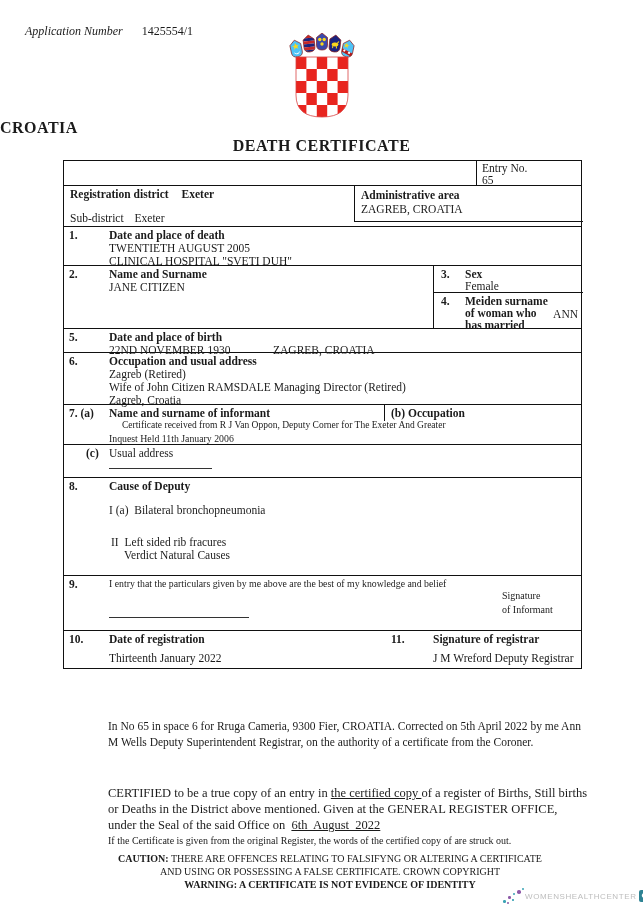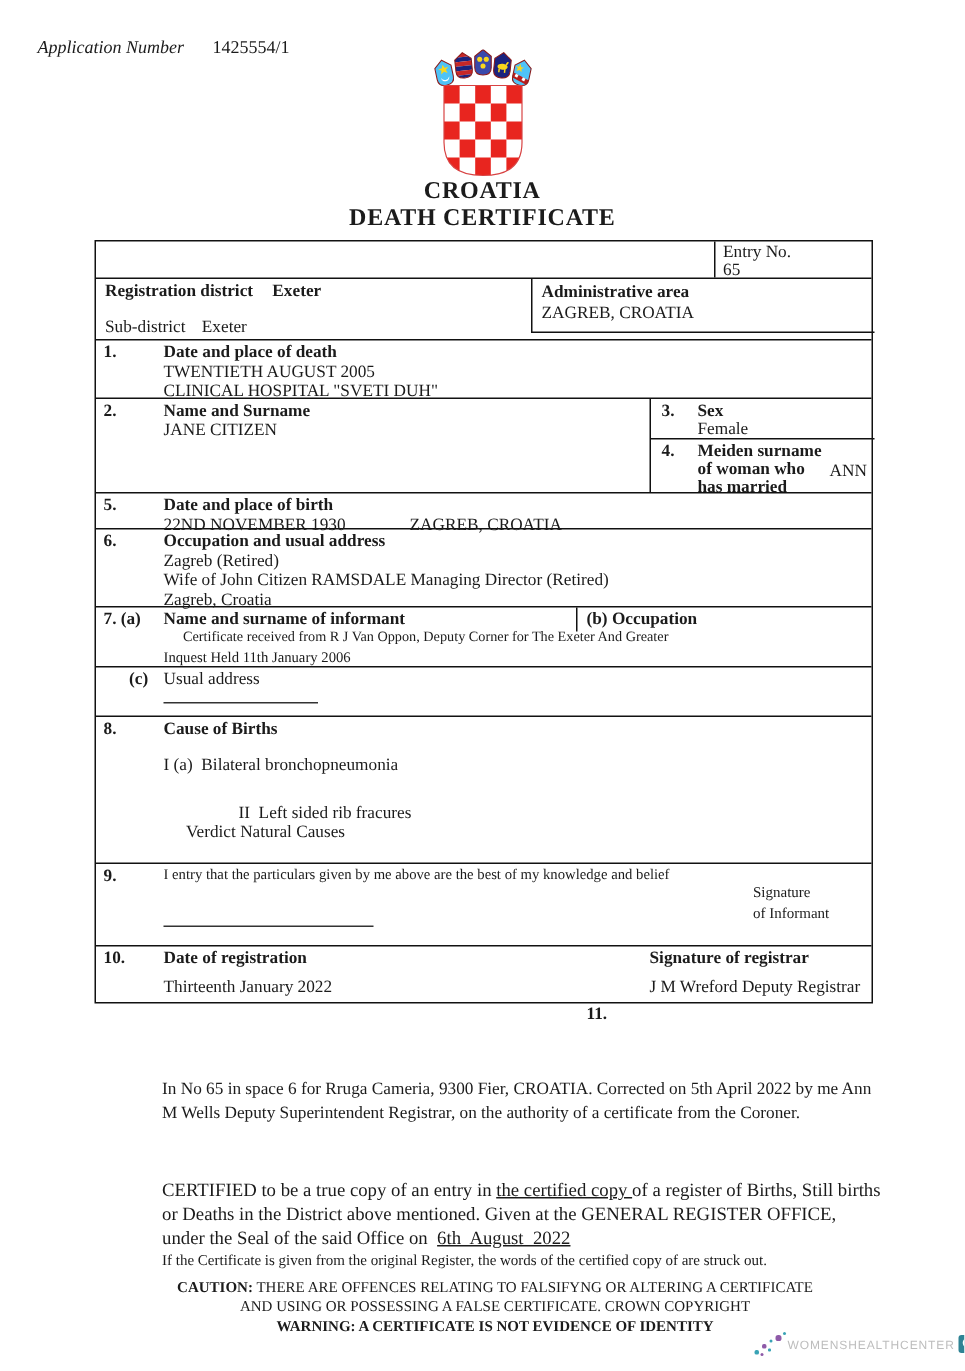--- a/index.html
+++ b/index.html
@@ -8,21 +8,21 @@
     position:relative; width:643px; height:914px; background:#fff;
     font-family:"Liberation Serif", serif; color:#1b1b1b; overflow:hidden;
   }
   .pre { white-space:pre-wrap; }
 
   
   .app-line { position:absolute; top:24px; left:25px; font-size:12px; }
   .app-label { font-style:italic;margin-top:32px; }
   .app-value { margin-left:16px; }
   .coa { position:absolute; left:289px; top:33px; }
-  .country-title { position:absolute; top:119px; left:0; width:643px; text-align:center;
+  .country-title { position:absolute; top:119px; left:0; width:643px; 
     font-weight:bold; font-size:16px; letter-spacing:0.5px; }
   .doc-title { position:absolute; top:137px; left:0; width:643px; text-align:center;
     font-weight:bold; font-size:16px; letter-spacing:0.5px; }
 
   
   .cert-table { position:absolute; left:63px; top:160px; width:519px; border:1.6px solid #111; }
   .trow { position:relative; border-bottom:1.6px solid #111; font-size:11.5px; }
   .trow:last-child { border-bottom:none; }
   .no { position:absolute; left:5px; top:2px; font-weight:bold; }
   .lbl { font-weight:bold; }
@@ -60,30 +60,30 @@
   .inf-occ { position:absolute; left:327px; top:2px; font-weight:bold; }
   .inf-line1 { position:absolute; left:58px; top:15px; font-size:9.5px; }
   .inf-line2 { position:absolute; left:45px; top:28px; font-size:9.8px; }
 
   .row-c { height:33px; }
   .c-no { position:absolute; left:22px; top:2px; font-weight:bold; }
   .c-underline { position:absolute; left:45px; top:23px; width:103px; border-bottom:1.1px solid #333; }
 
   .row-cause { height:98px; }
   .cause1 { position:absolute; left:45px; top:26px; }
-  .cause2 { position:absolute; left:47px; top:58px;margin-left:48px; }
+  .cause2 { position:absolute; left:47px; top:58px; }
   .cause3 { position:absolute; left:60px; top:71px; }
 
   .row-decl { height:55px; }
   .decl-text { position:absolute; left:45px; top:2px; font-size:9.8px; }
   .decl-sig { position:absolute; left:438px; top:13px; font-size:10px; line-height:14px; }
   .decl-underline { position:absolute; left:45px; top:41px; width:140px; border-bottom:1.1px solid #333; }
 
   .row-1011 { height:37px; }
-  .no11 { position:absolute; left:327px; top:2px; font-weight:bold;margin-top:37px; }
+  .no11 { position:absolute; left:327px; top:2px; font-weight:bold; }
   .lbl11 { position:absolute; left:369px; top:2px; font-weight:bold; }
   .val10 { position:absolute; left:45px; top:21px; }
   .val11 { position:absolute; left:369px; top:21px; }
 
   
   .correction { position:absolute; left:108px; top:719px; width:478px; font-size:11.5px; line-height:15.5px; }
   .certified { position:absolute; left:108px; top:785px; width:480px; font-size:12.5px; line-height:16px; }
   .u { text-decoration:underline; }
   .orig-note { position:absolute; left:108px; top:835px; width:480px; font-size:10px; }
   .caution { position:absolute; left:20px; top:852px; width:620px; text-align:center;
@@ -262,21 +262,21 @@
     </div>
 
     <div class="trow row-c">
       <span class="c-no">(c)</span>
       <span class="cell-text">Usual address</span>
       <span class="c-underline"></span>
     </div>
 
     <div class="trow row-cause">
       <span class="no">8.</span>
-      <span class="cell-text lbl">Cause of Births</span>
+      <span class="cell-text lbl">Cause of Deputy</span>
       <span class="cause1 pre">I (a)  Bilateral bronchopneumonia</span>
       <span class="cause2 pre">II  Left sided rib fracures</span>
       <span class="cause3">Verdict Natural Causes</span>
     </div>
 
     <div class="trow row-decl">
       <span class="no">9.</span>
       <span class="decl-text">I entry that the particulars given by me above are the best of my knowledge and belief</span>
       <span class="decl-sig">
         <span style="display:block;">Signature</span>

